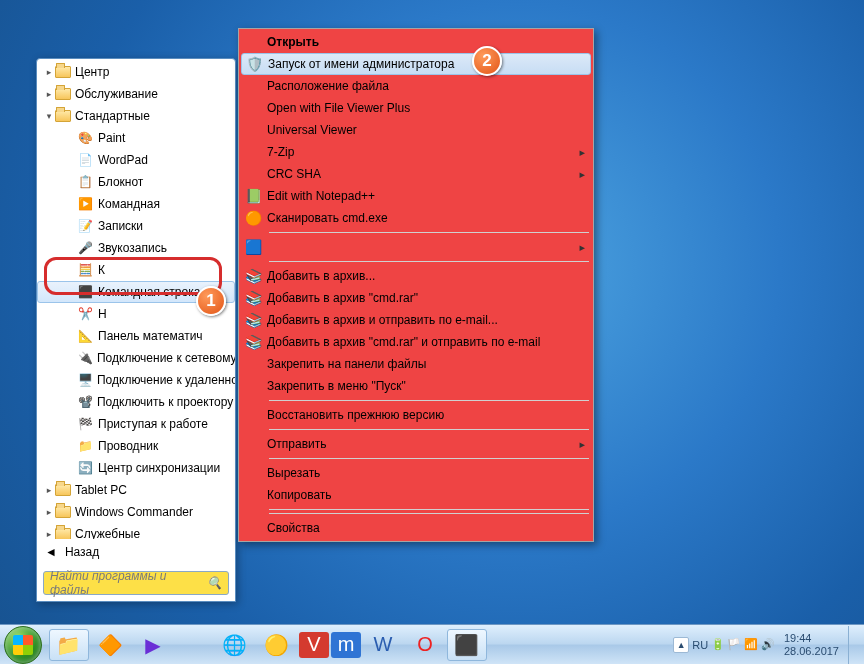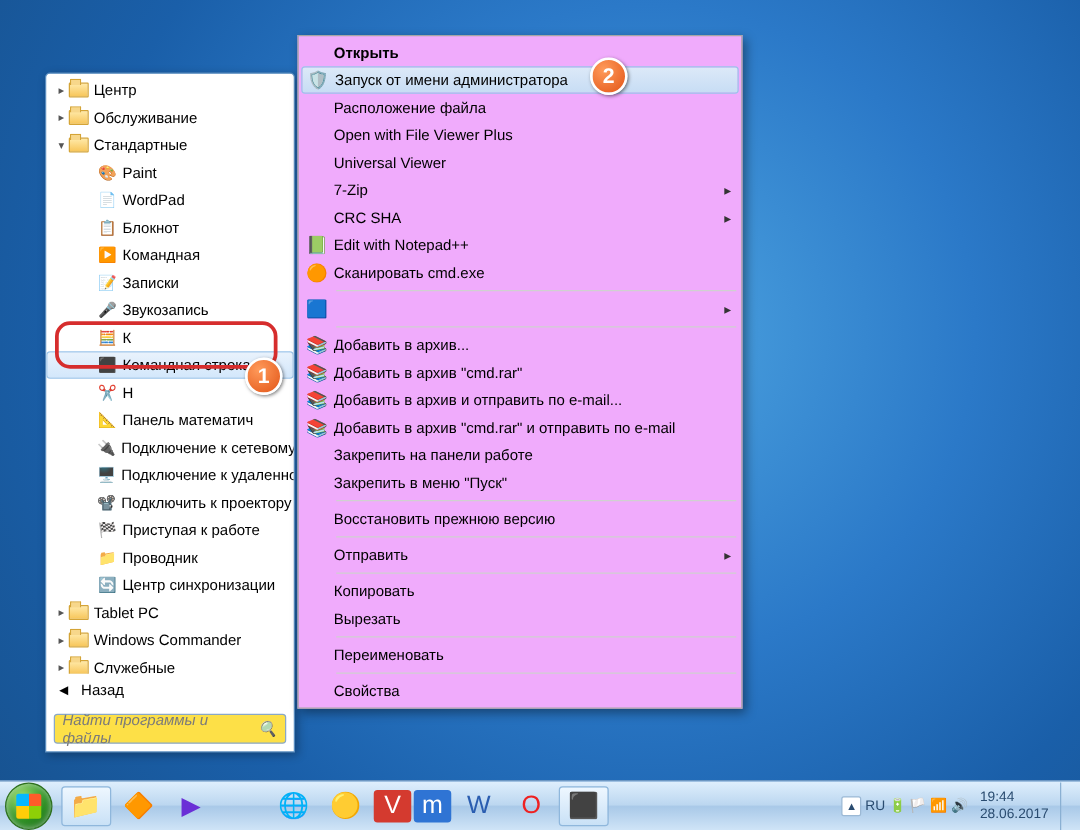--- a/index.html
+++ b/index.html
@@ -81,21 +81,21 @@
     padding: 0 6px;
     color: #7a7a7a; font-style: italic;
     background: #fde047;
   }
   .searchbox .sicon { margin-left: auto; color: #5a7fa6; }
 
   .ctxmenu {
     position: absolute;
     left: 238px; top: 28px;
     width: 356px;
-    background: #f0abfc;
+    background: #ef4444;
     border: 1px solid #a5a5a5;
     box-shadow: 3px 3px 8px rgba(0,0,0,0.4);
     padding: 2px;
     z-index: 10;
   }
   .ctxmenu .row {
     display: flex; align-items: center;
     height: 22px;
     padding-right: 18px;
     cursor: pointer;
@@ -362,50 +362,46 @@
     <div class="row">
       <span class="iconcol">📚</span>
       <span class="lbl">Добавить в архив и отправить по e-mail...</span>
     </div>
     <div class="row">
       <span class="iconcol">📚</span>
       <span class="lbl">Добавить в архив "cmd.rar" и отправить по e-mail</span>
     </div>
     <div class="row">
       <span class="iconcol"></span>
-      <span class="lbl">Закрепить на панели работе</span>
+      <span class="lbl">Закрепить на панели файлы</span>
     </div>
     <div class="row">
       <span class="iconcol"></span>
       <span class="lbl">Закрепить в меню "Пуск"</span>
     </div>
     <hr>
     <div class="row">
       <span class="iconcol"></span>
       <span class="lbl">Восстановить прежнюю версию</span>
     </div>
     <hr>
     <div class="row sub">
       <span class="iconcol"></span>
       <span class="lbl">Отправить</span>
     </div>
     <hr>
     <div class="row">
       <span class="iconcol"></span>
+      <span class="lbl">Вырезать</span>
+    </div>
+    <div class="row">
+      <span class="iconcol"></span>
       <span class="lbl">Копировать</span>
     </div>
-    <div class="row">
-      <span class="iconcol"></span>
-      <span class="lbl">Вырезать</span>
-    </div>
-    <hr>
-    <div class="row">
-      <span class="iconcol"></span>
-      <span class="lbl">Переименовать</span>
-    </div>
+    <hr>
     <hr>
     <div class="row">
       <span class="iconcol"></span>
       <span class="lbl">Свойства</span>
     </div>
   </div>
 
 <div class="hl-box" style="left:244px; top:46px; width:242px; height:30px;"></div>
 <div class="badge" style="left:472px; top:46px;">
     <span>2</span>

